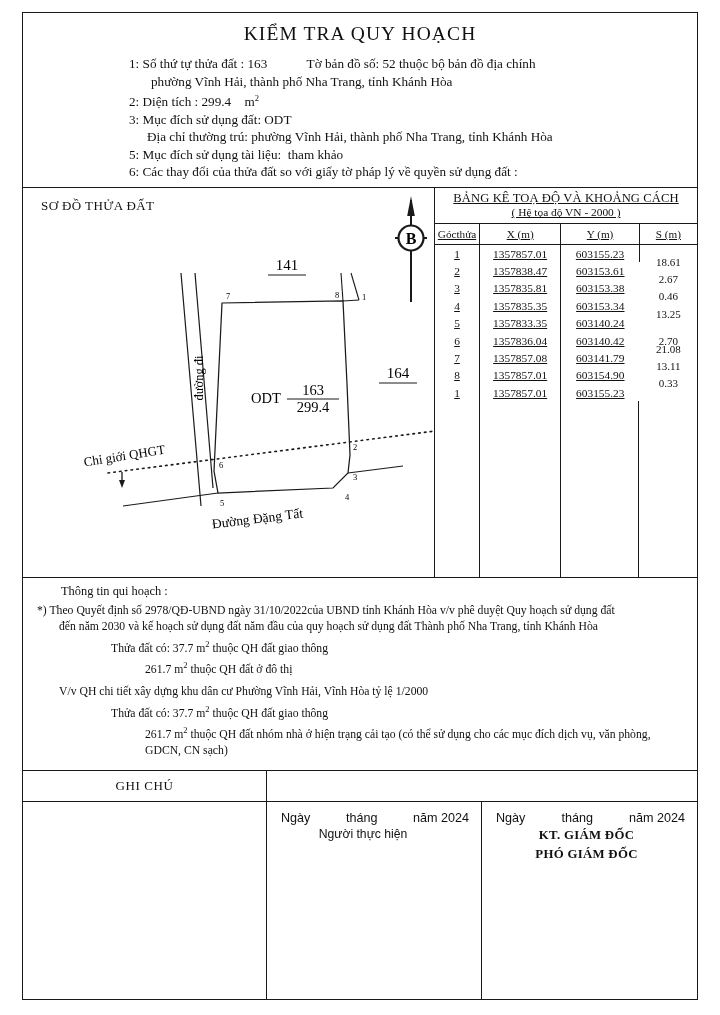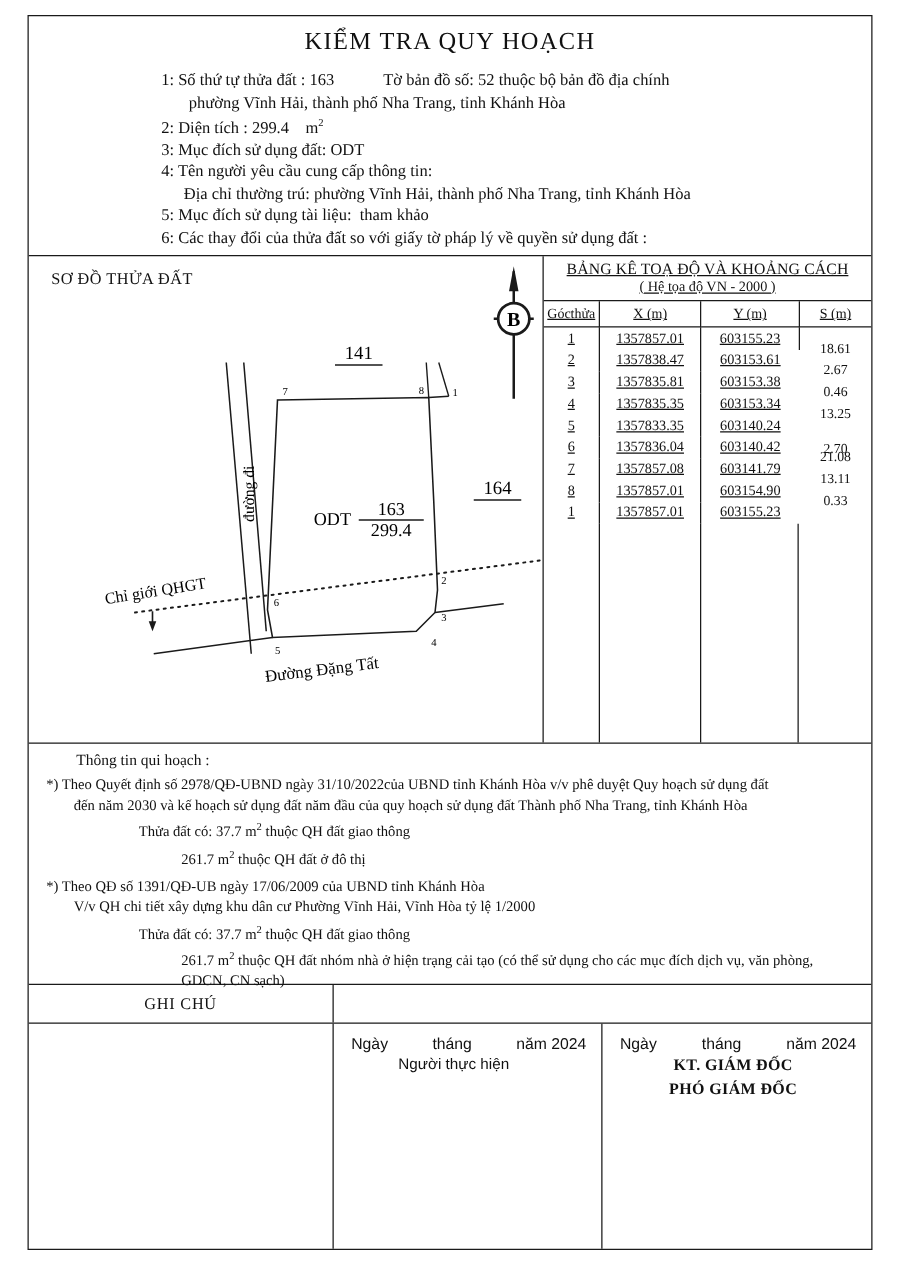--- a/index.html
+++ b/index.html
@@ -241,21 +241,20 @@
 
 <div class="page">
 
   <div class="header-block">
     <div class="doc-title">KIỂM TRA QUY HOẠCH</div>
 
     <div class="hdr-line">1: Số thứ tự thửa đất : 163            Tờ bản đồ số: 52 thuộc bộ bản đồ địa chính</div>
     <div class="hdr-line indent-1">phường Vĩnh Hải, thành phố Nha Trang, tỉnh Khánh Hòa</div>
     <div class="hdr-line"><span>2: Diện tích : 299.4</span>&nbsp;&nbsp;&nbsp;&nbsp;<span>m</span><span class="sup">2</span></div>
     <div class="hdr-line">3: Mục đích sử dụng đất: ODT</div>
-    <div class="hdr-line">4: Tên người yêu cầu cung cấp thông tin:</div>
     <div class="hdr-line indent-2">Địa chỉ thường trú: phường Vĩnh Hải, thành phố Nha Trang, tỉnh Khánh Hòa</div>
     <div class="hdr-line">5: Mục đích sử dụng tài liệu:  tham khảo</div>
     <div class="hdr-line">6: Các thay đổi của thửa đất so với giấy tờ pháp lý về quyền sử dụng đất :</div>
   </div>
 
   <div class="mid">
 
     <div class="diagram-pane">
       <div class="diagram-label">SƠ ĐỒ THỬA ĐẤT</div>
 
@@ -409,21 +408,20 @@
   <div class="planning">
     <div class="pl-head">Thông tin qui hoạch :</div>
 
     <div class="pl-row pl-i0">*) Theo Quyết định số 2978/QĐ-UBND ngày 31/10/2022của UBND tỉnh Khánh Hòa v/v phê duyệt Quy hoạch sử dụng đất</div>
     <div class="pl-row pl-i1">đến năm 2030 và kế hoạch sử dụng đất năm đầu của quy hoạch sử dụng đất Thành phố Nha Trang, tỉnh Khánh Hòa</div>
     <div class="pl-row pl-i2"><span>Thửa đất có: 37.7 m</span><span class="sup">2</span><span> thuộc QH đất giao thông</span></div>
     <div class="pl-row pl-i3"><span>261.7 m</span><span class="sup">2</span><span> thuộc QH đất ở đô thị</span></div>
 
     <div class="pl-gap"></div>
 
-    <div class="pl-row pl-i0">*) Theo QĐ số 1391/QĐ-UB ngày 17/06/2009 của UBND tỉnh Khánh Hòa</div>
     <div class="pl-row pl-i1">V/v QH chi tiết xây dựng khu dân cư Phường Vĩnh Hải, Vĩnh Hòa tỷ lệ 1/2000</div>
     <div class="pl-row pl-i2"><span>Thửa đất có: 37.7 m</span><span class="sup">2</span><span> thuộc QH đất giao thông</span></div>
     <div class="pl-row pl-i3"><span>261.7 m</span><span class="sup">2</span><span> thuộc QH đất nhóm nhà ở hiện trạng cải tạo (có thể sử dụng cho các mục đích dịch vụ, văn phòng, GDCN, CN sạch)</span></div>
   </div>
 
   <div class="footer">
     <div class="ft-top">
       <div class="ft-note-col">
         <span class="ghi-chu">GHI CHÚ</span>
       </div>

